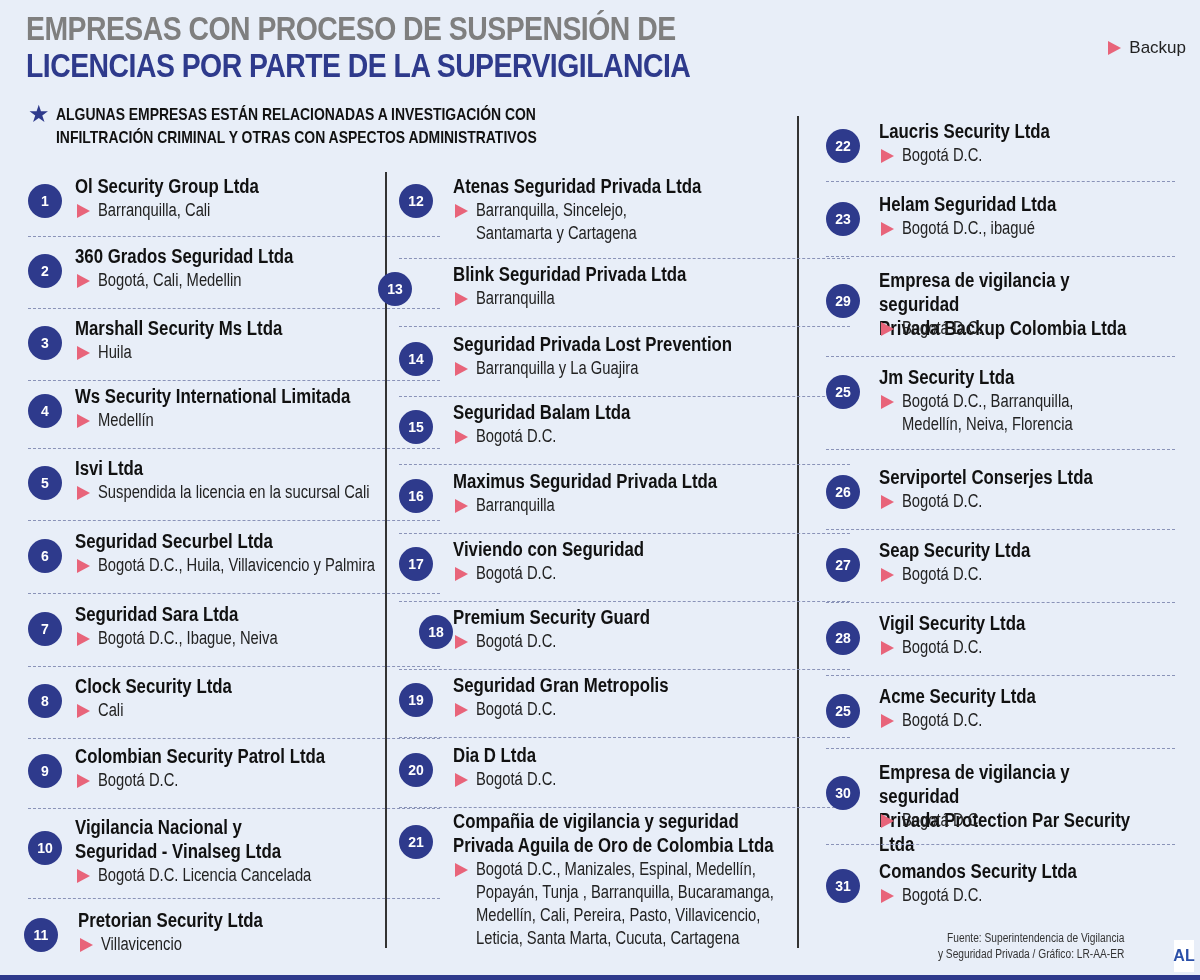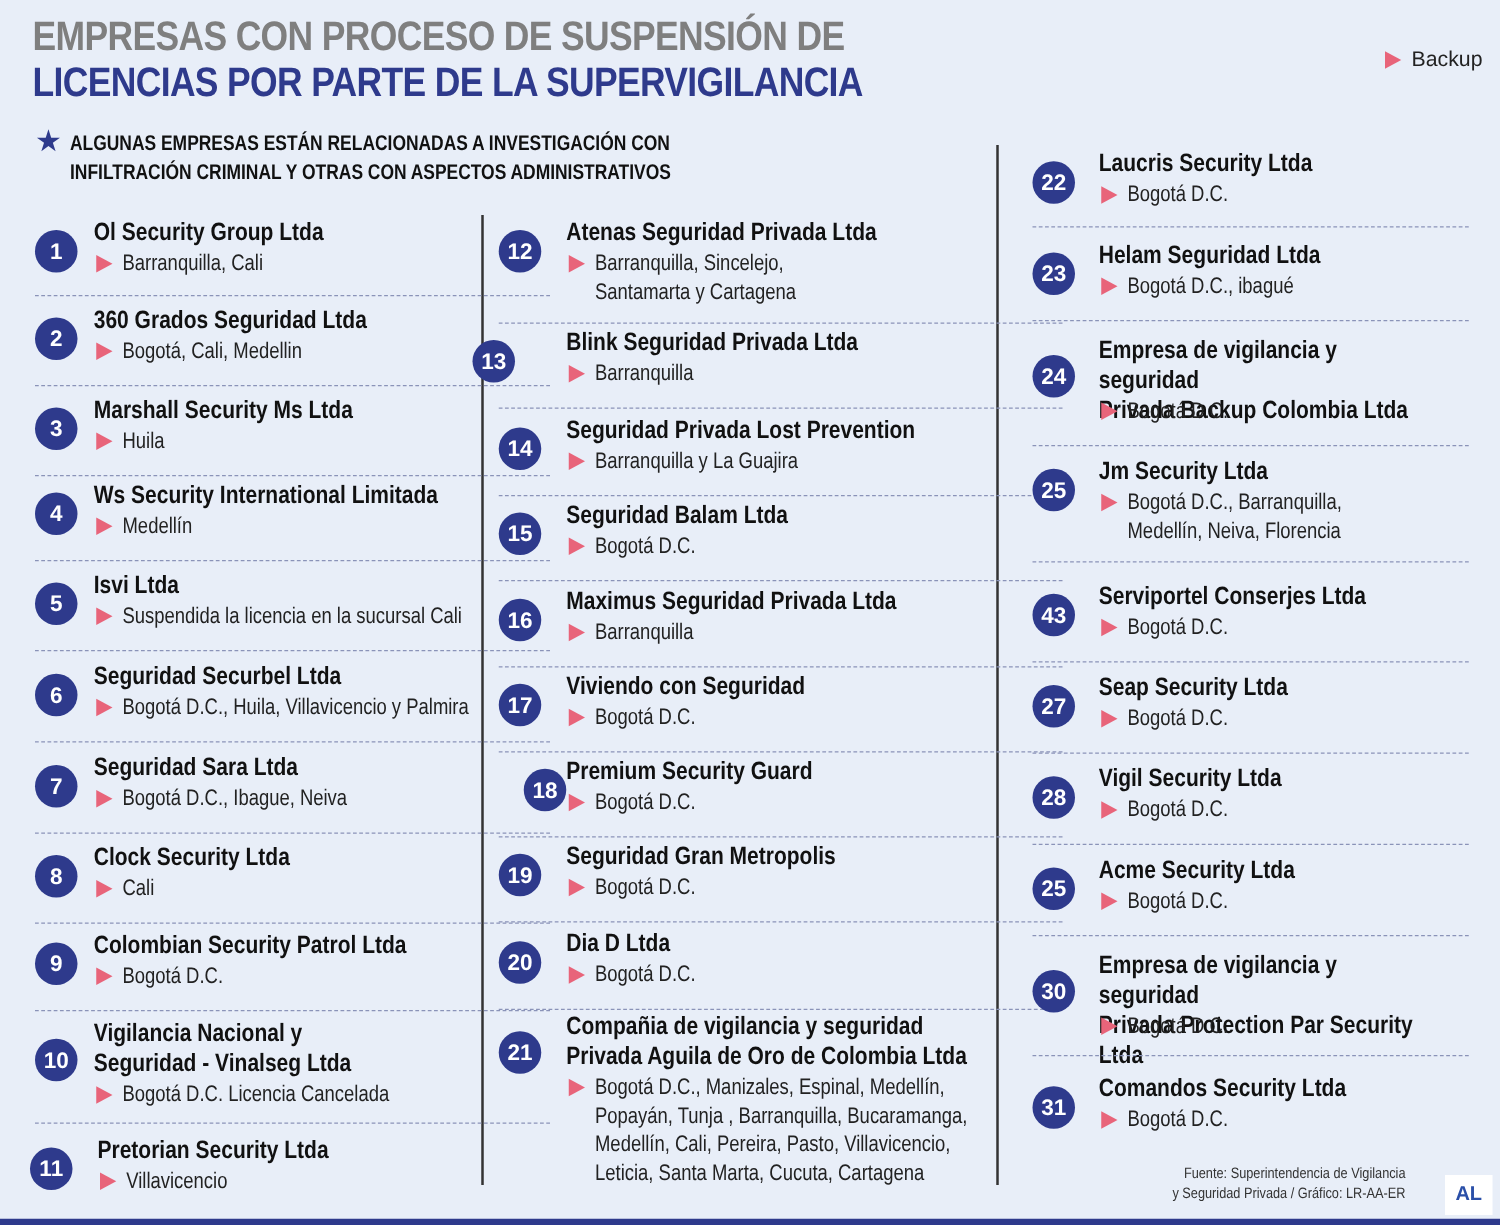--- a/index.html
+++ b/index.html
@@ -28,42 +28,42 @@
   }
   .subtitle { position:absolute; left:28px; top:103px; display:flex; align-items:flex-start; gap:6px; }
   .star { color:#2e3a8c; font-size:24px; line-height:22px; }
   .subtitle-text {
     font-size:17px; font-weight:bold; line-height:23px; color:#111;
     transform:scaleX(0.82); transform-origin:left top; white-space:nowrap;
   }
   .vline { position:absolute; width:1.5px; background:#333; }
   .badge {
     position:absolute; width:34px; height:34px; border-radius:50%;
-    background:#2e3a8c; color:#fff; font-weight:bold; font-size:18px;
+    background:#2e3a8c; color:#fff; font-weight:bold; font-size:14px;
     display:flex; align-items:center; justify-content:center;
     font-family:"Liberation Sans", sans-serif;
   }
   .name {
     position:absolute; font-weight:bold; font-size:20px; line-height:24px;
     white-space:pre-line; transform:scaleX(0.84); transform-origin:left top; color:#111;
   }
   .loc { position:absolute; display:flex; align-items:flex-start; gap:8px; }
   .loc .tri { margin-top:5px; }
   .loc-text {
     font-size:18px; line-height:23px; color:#222; white-space:pre-line;
     transform:scaleX(0.82); transform-origin:left top;
   }
   .dash { position:absolute; height:0; border-top:1.5px dashed #8a93b8; }
   .source {
     position:absolute; right:76px; top:930px; text-align:right;
     font-size:12px; line-height:16px; color:#333;
     transform:scaleX(0.85); transform-origin:right top; white-space:nowrap;
   }
   .logo {
-    position:absolute; right:6px; top:940px; width:38px; height:32px; background:#fff;
+    position:absolute; right:6px; top:940px; width:20px; height:32px; background:#fff;
     color:#2a4fa8; font-weight:bold; font-size:16px; display:flex; align-items:center; justify-content:center;
   }
   .bottombar { position:absolute; left:0; bottom:0; width:1200px; height:5px; background:#2e3a8c; }
 </style>
 </head>
 <body>
 
 <div class="title1">EMPRESAS CON PROCESO DE SUSPENSIÓN DE</div>
 <div class="title2">LICENCIAS POR PARTE DE LA SUPERVIGILANCIA</div>
 
@@ -287,41 +287,41 @@
     <div>
       <div class="badge" style="left:826px;top:202px">23</div>
       <div class="name" style="left:879px;top:192px">Helam Seguridad Ltda</div>
       <div class="loc" style="left:881px;top:217px">
         <span class="tri"></span>
         <span class="loc-text">Bogotá D.C., ibagué</span>
       </div>
       <div class="dash" style="left:826px;top:256px;width:349px"></div>
     </div>
     <div>
-      <div class="badge" style="left:826px;top:284px">24</div>
+      <div class="badge" style="left:826px;top:284px">29</div>
       <div class="name" style="left:879px;top:268px">Empresa de vigilancia y seguridad
 Privada Backup Colombia Ltda</div>
       <div class="loc" style="left:881px;top:317px">
         <span class="tri"></span>
         <span class="loc-text">Bogotá D.C.</span>
       </div>
       <div class="dash" style="left:826px;top:356px;width:349px"></div>
     </div>
     <div>
       <div class="badge" style="left:826px;top:375px">25</div>
       <div class="name" style="left:879px;top:365px">Jm Security Ltda</div>
       <div class="loc" style="left:881px;top:390px">
         <span class="tri"></span>
         <span class="loc-text">Bogotá D.C., Barranquilla,
 Medellín, Neiva, Florencia</span>
       </div>
       <div class="dash" style="left:826px;top:449px;width:349px"></div>
     </div>
     <div>
-      <div class="badge" style="left:826px;top:475px">43</div>
+      <div class="badge" style="left:826px;top:475px">26</div>
       <div class="name" style="left:879px;top:465px">Serviportel Conserjes Ltda</div>
       <div class="loc" style="left:881px;top:490px">
         <span class="tri"></span>
         <span class="loc-text">Bogotá D.C.</span>
       </div>
       <div class="dash" style="left:826px;top:529px;width:349px"></div>
     </div>
     <div>
       <div class="badge" style="left:826px;top:548px">27</div>
       <div class="name" style="left:879px;top:538px">Seap Security Ltda</div>

